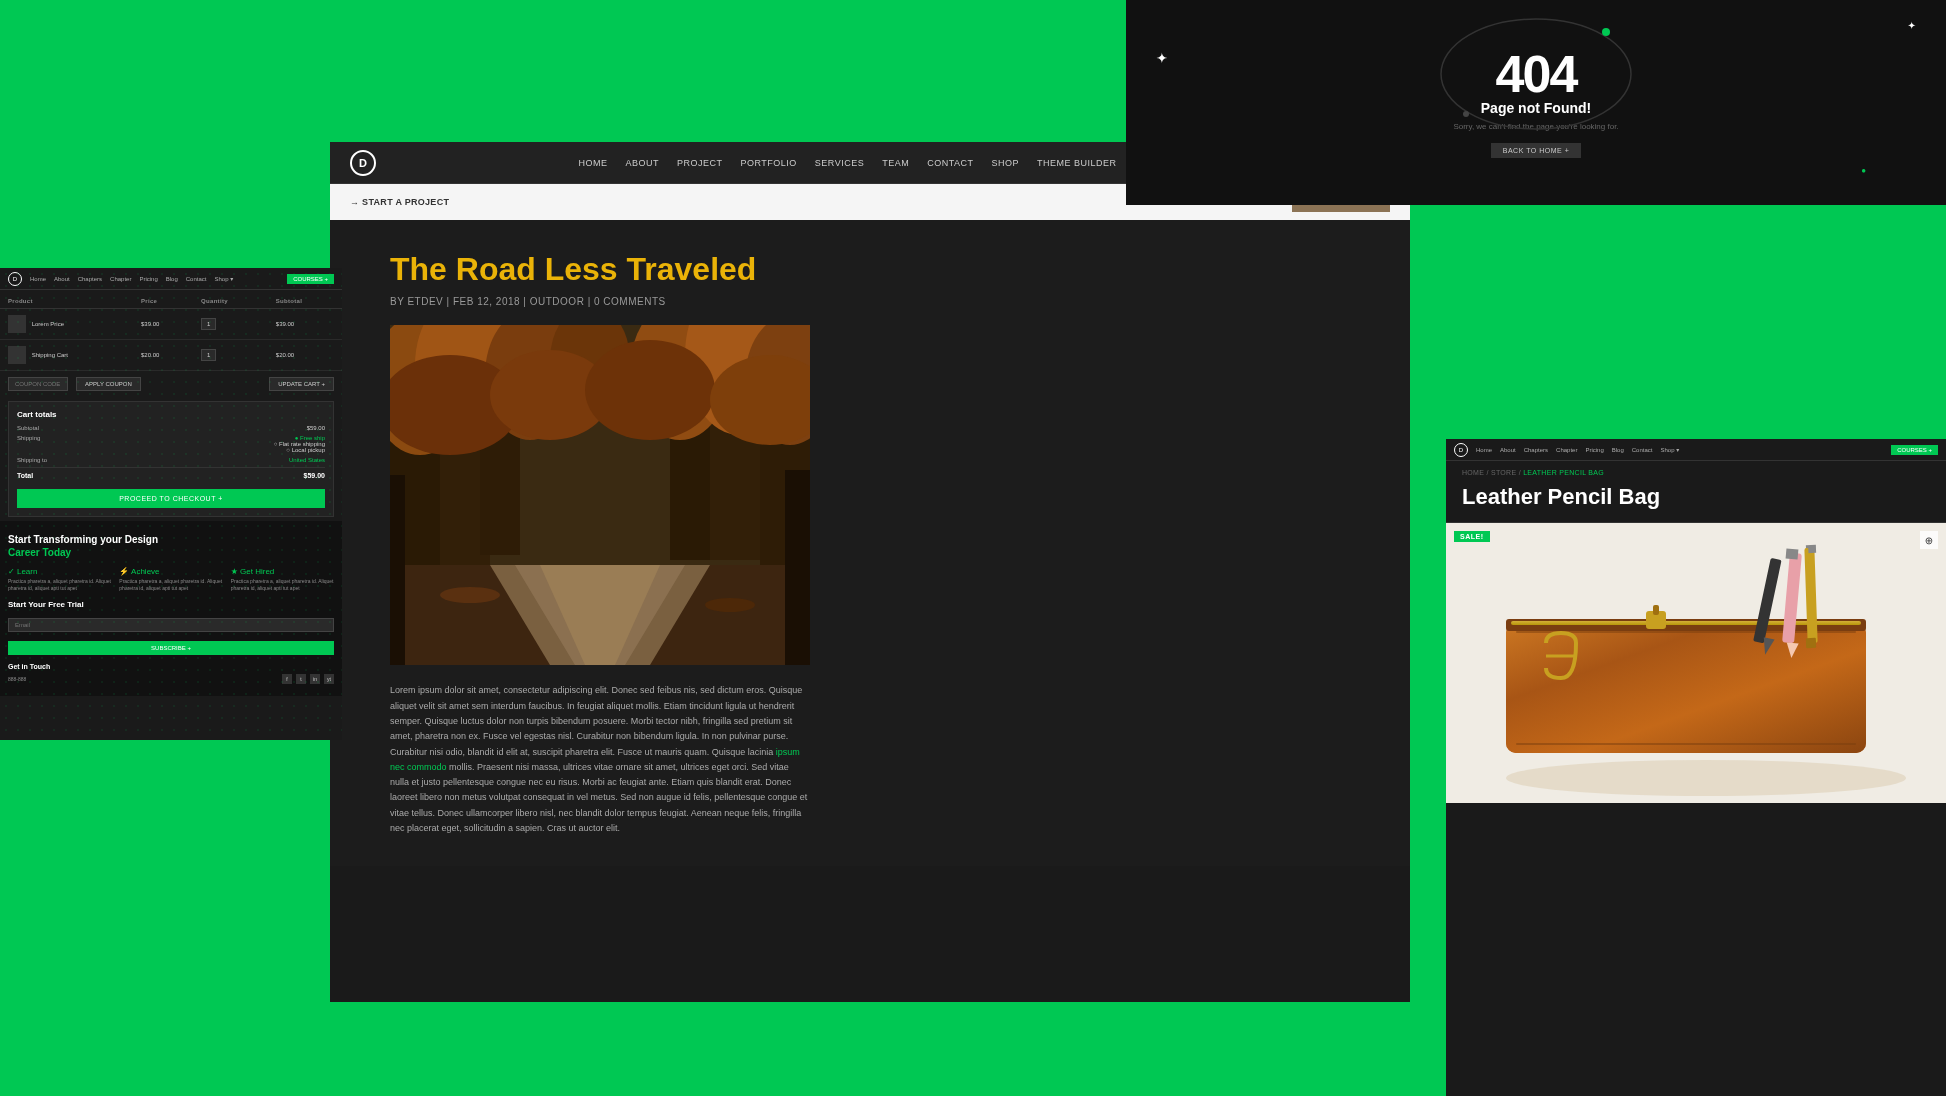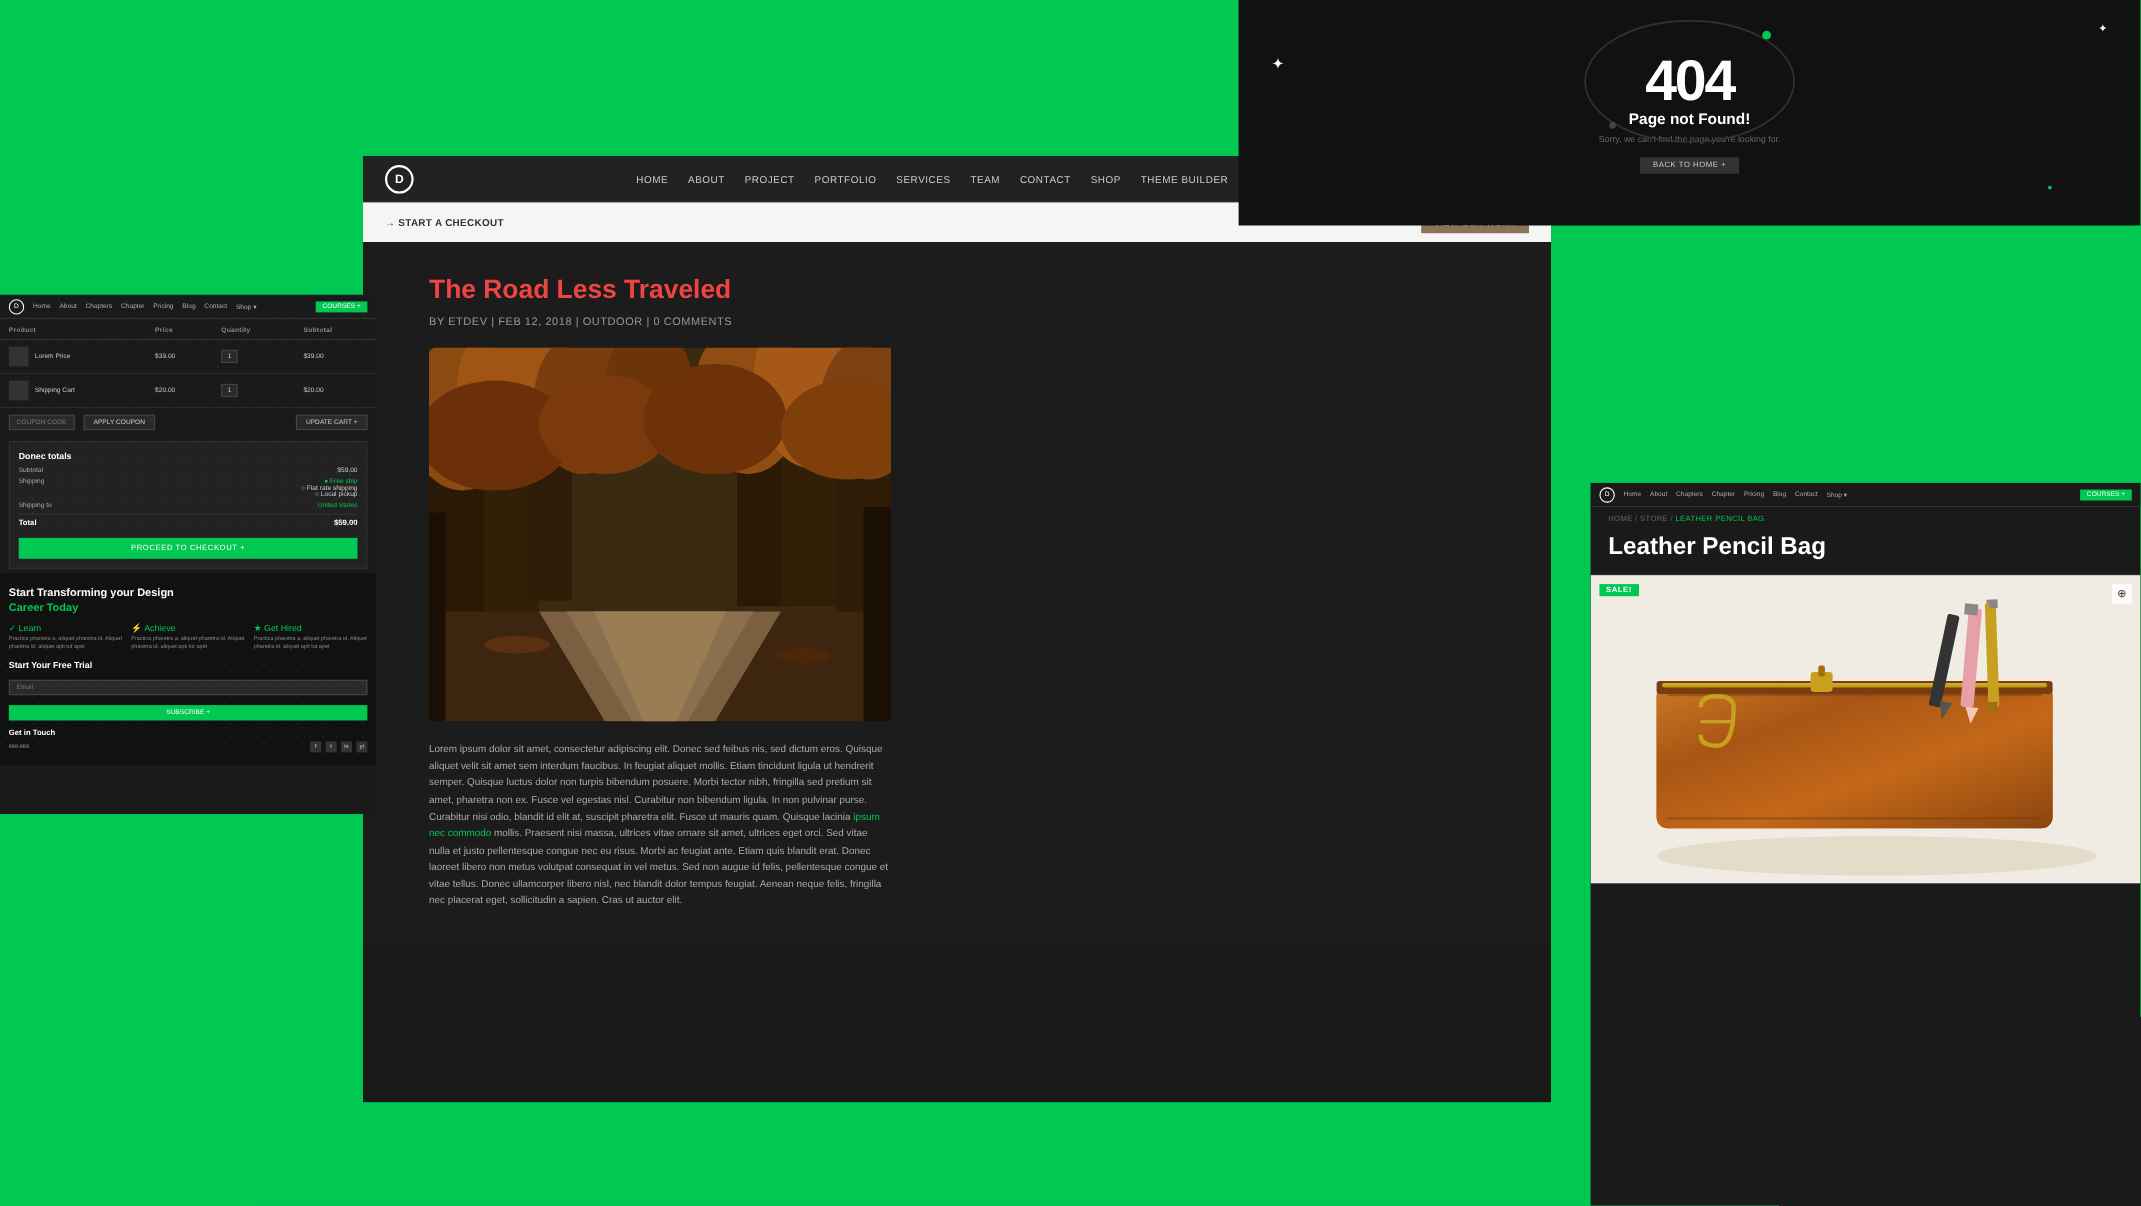--- a/index.html
+++ b/index.html
@@ -101,22 +101,22 @@
       text-transform: uppercase;
     }
 
     
     .blog-area {
       background: #1c1c1c;
       padding: 30px 60px;
       overflow: hidden;
     }
     .blog-title {
-      color: #ef4444;
-      font-size: 24px;
+      color: #eab308;
+      font-size: 32px;
       font-weight: bold;
       margin-bottom: 8px;
       line-height: 1.2;
     }
     .blog-meta {
       color: #999;
       font-size: 10px;
       margin-bottom: 18px;
       letter-spacing: 0.5px;
     }
@@ -509,21 +509,21 @@
       <span>SERVICES</span>
       <span>TEAM</span>
       <span>CONTACT</span>
       <span>SHOP</span>
       <span>THEME BUILDER</span>
     </div>
     <div class="nav-cta">COURSES +</div>
   </div>
 
   <div class="nav-bar-2">
-    <span class="start-project">→ START A CHECKOUT</span>
+    <span class="start-project">→ START A PROJECT</span>
     <div class="view-work">VIEW OUR WORK</div>
   </div>
 
   <div class="blog-area">
     <div class="blog-title">The Road Less Traveled</div>
     <div class="blog-meta">BY ETDEV | FEB 12, 2018 | OUTDOOR | 0 COMMENTS</div>
 
     <div class="forest-path">
       <svg class="forest-svg" viewBox="0 0 420 340" xmlns="http://www.w3.org/2000/svg">
 
@@ -614,21 +614,21 @@
       </tr>
     </tbody>
   </table>
   <div class="cart-actions">
     <input class="coupon-input" type="text" placeholder="COUPON CODE" style="">
     <button class="btn-apply">APPLY COUPON</button>
     <button class="btn-update">UPDATE CART +</button>
   </div>
 
   <div class="cart-totals">
-    <div class="cart-totals-title">Donec totals</div>
+    <div class="cart-totals-title">Cart totals</div>
     <div class="totals-row">
       <span class="totals-label">Subtotal</span>
       <span class="totals-value">$59.00</span>
     </div>
     <div class="totals-row">
       <span class="totals-label">Shipping</span>
       <div style="text-align:right;">
         <div class="totals-value-green">● Free ship</div>
         <div class="totals-value">○ Flat rate shipping</div>
         <div class="totals-value">○ Local pickup</div>

